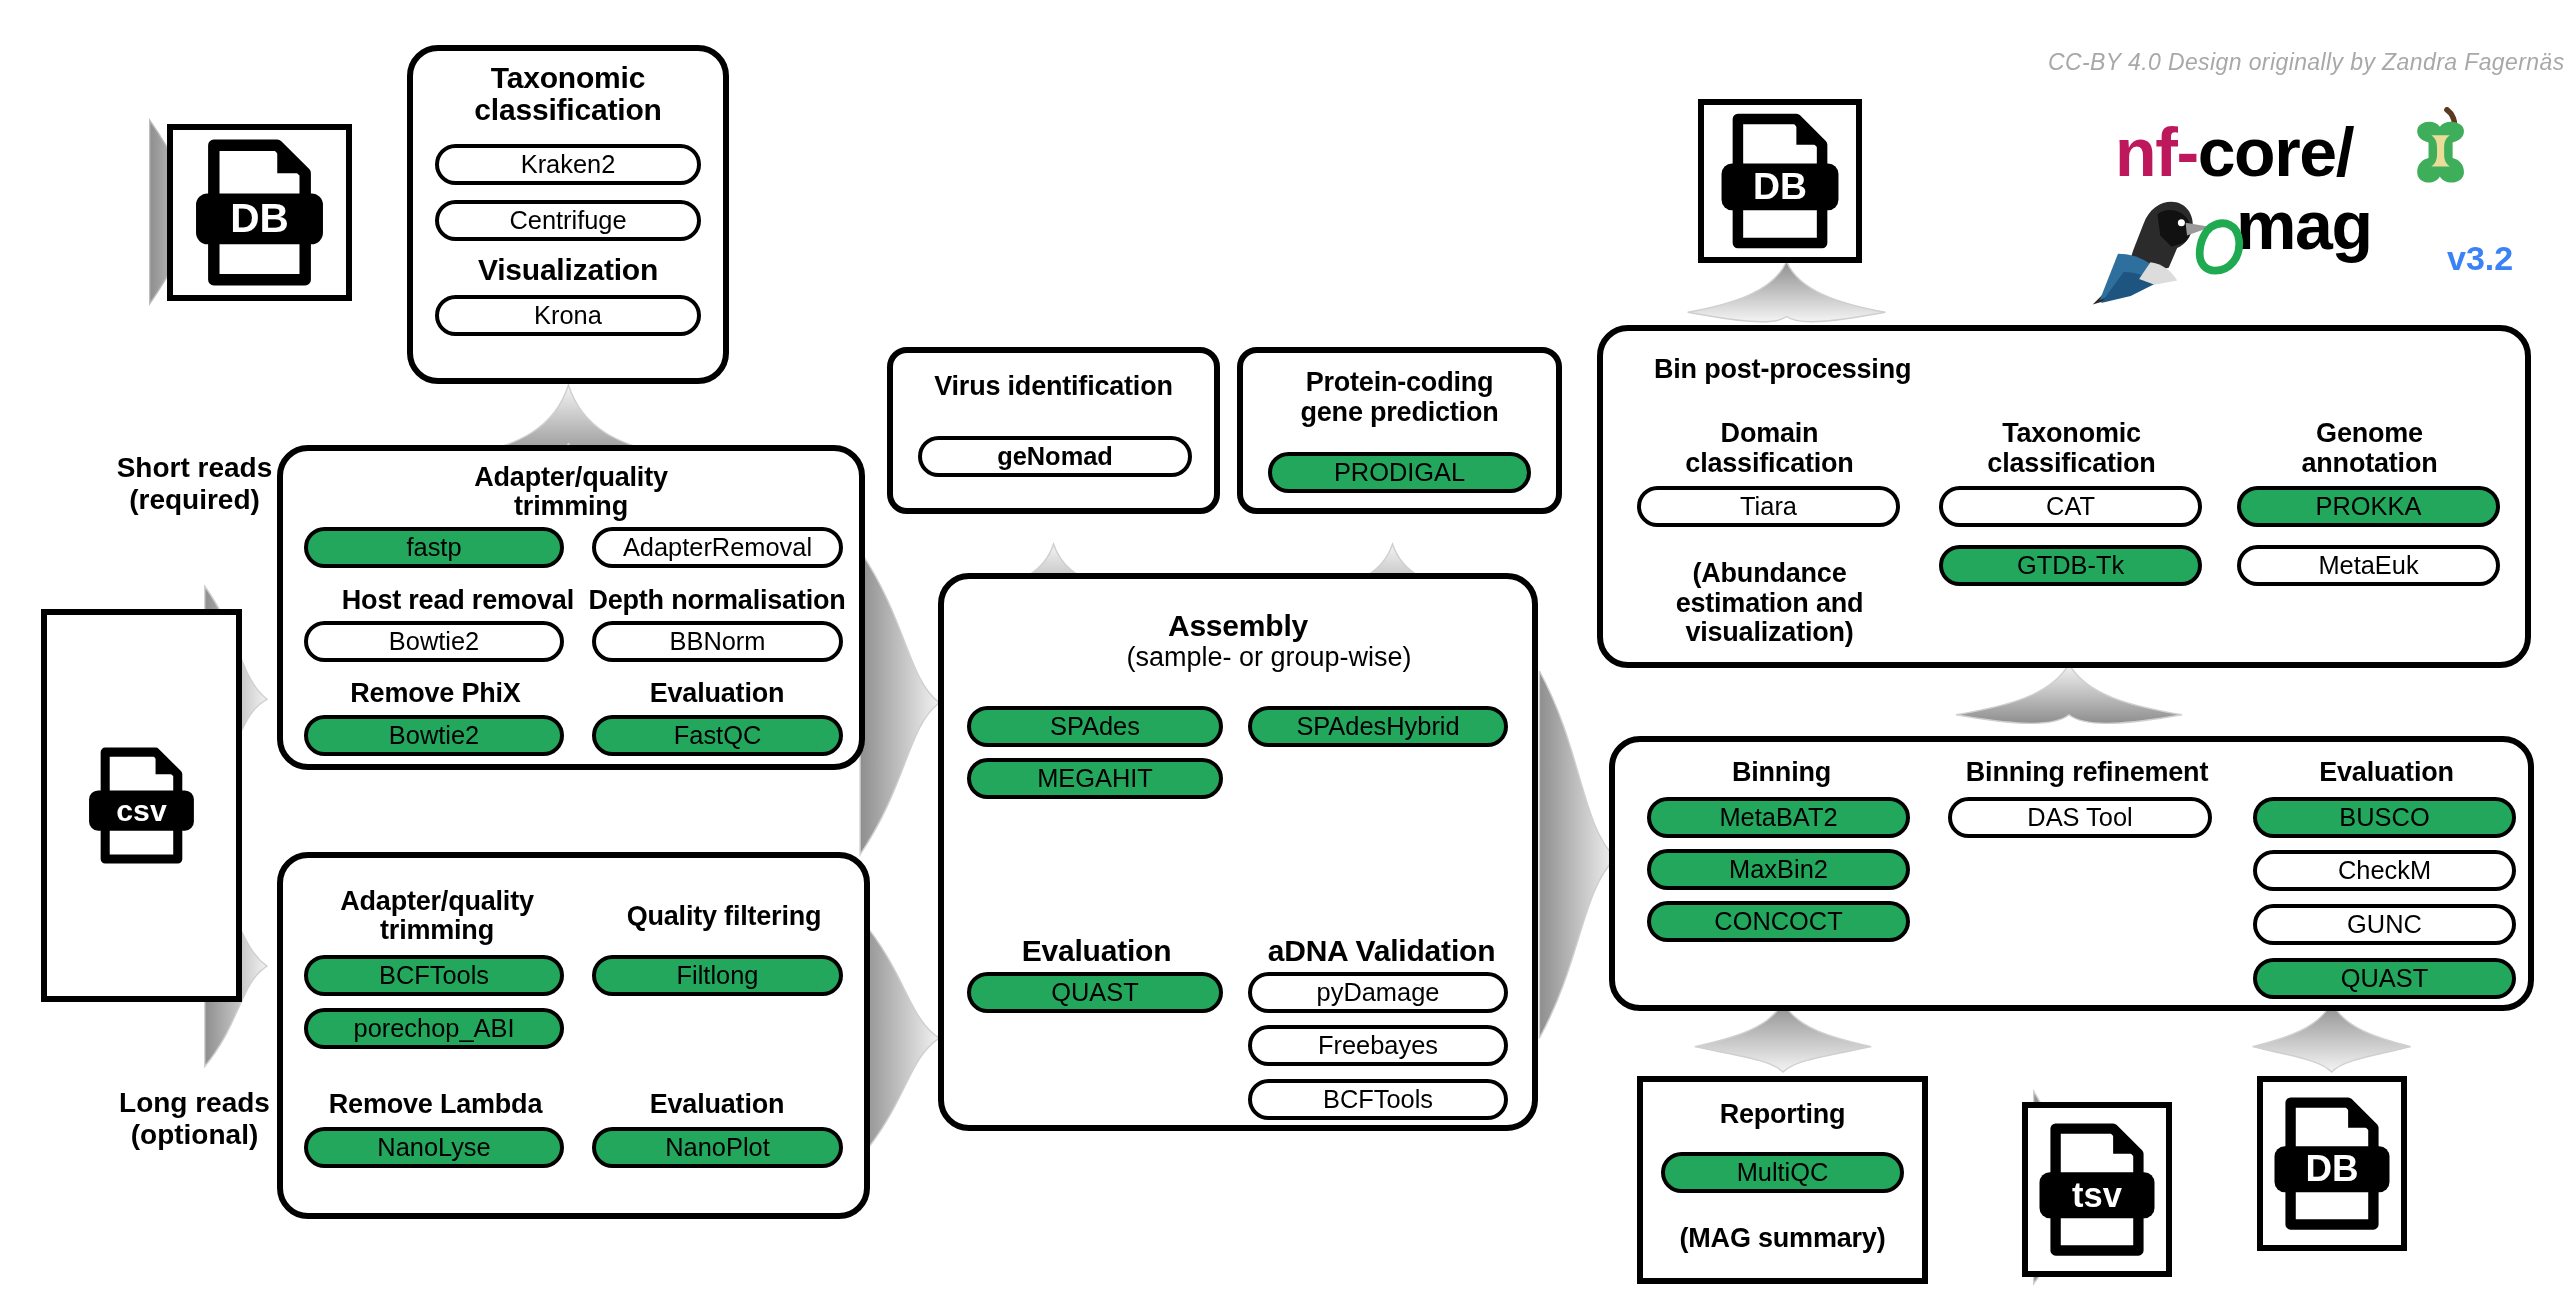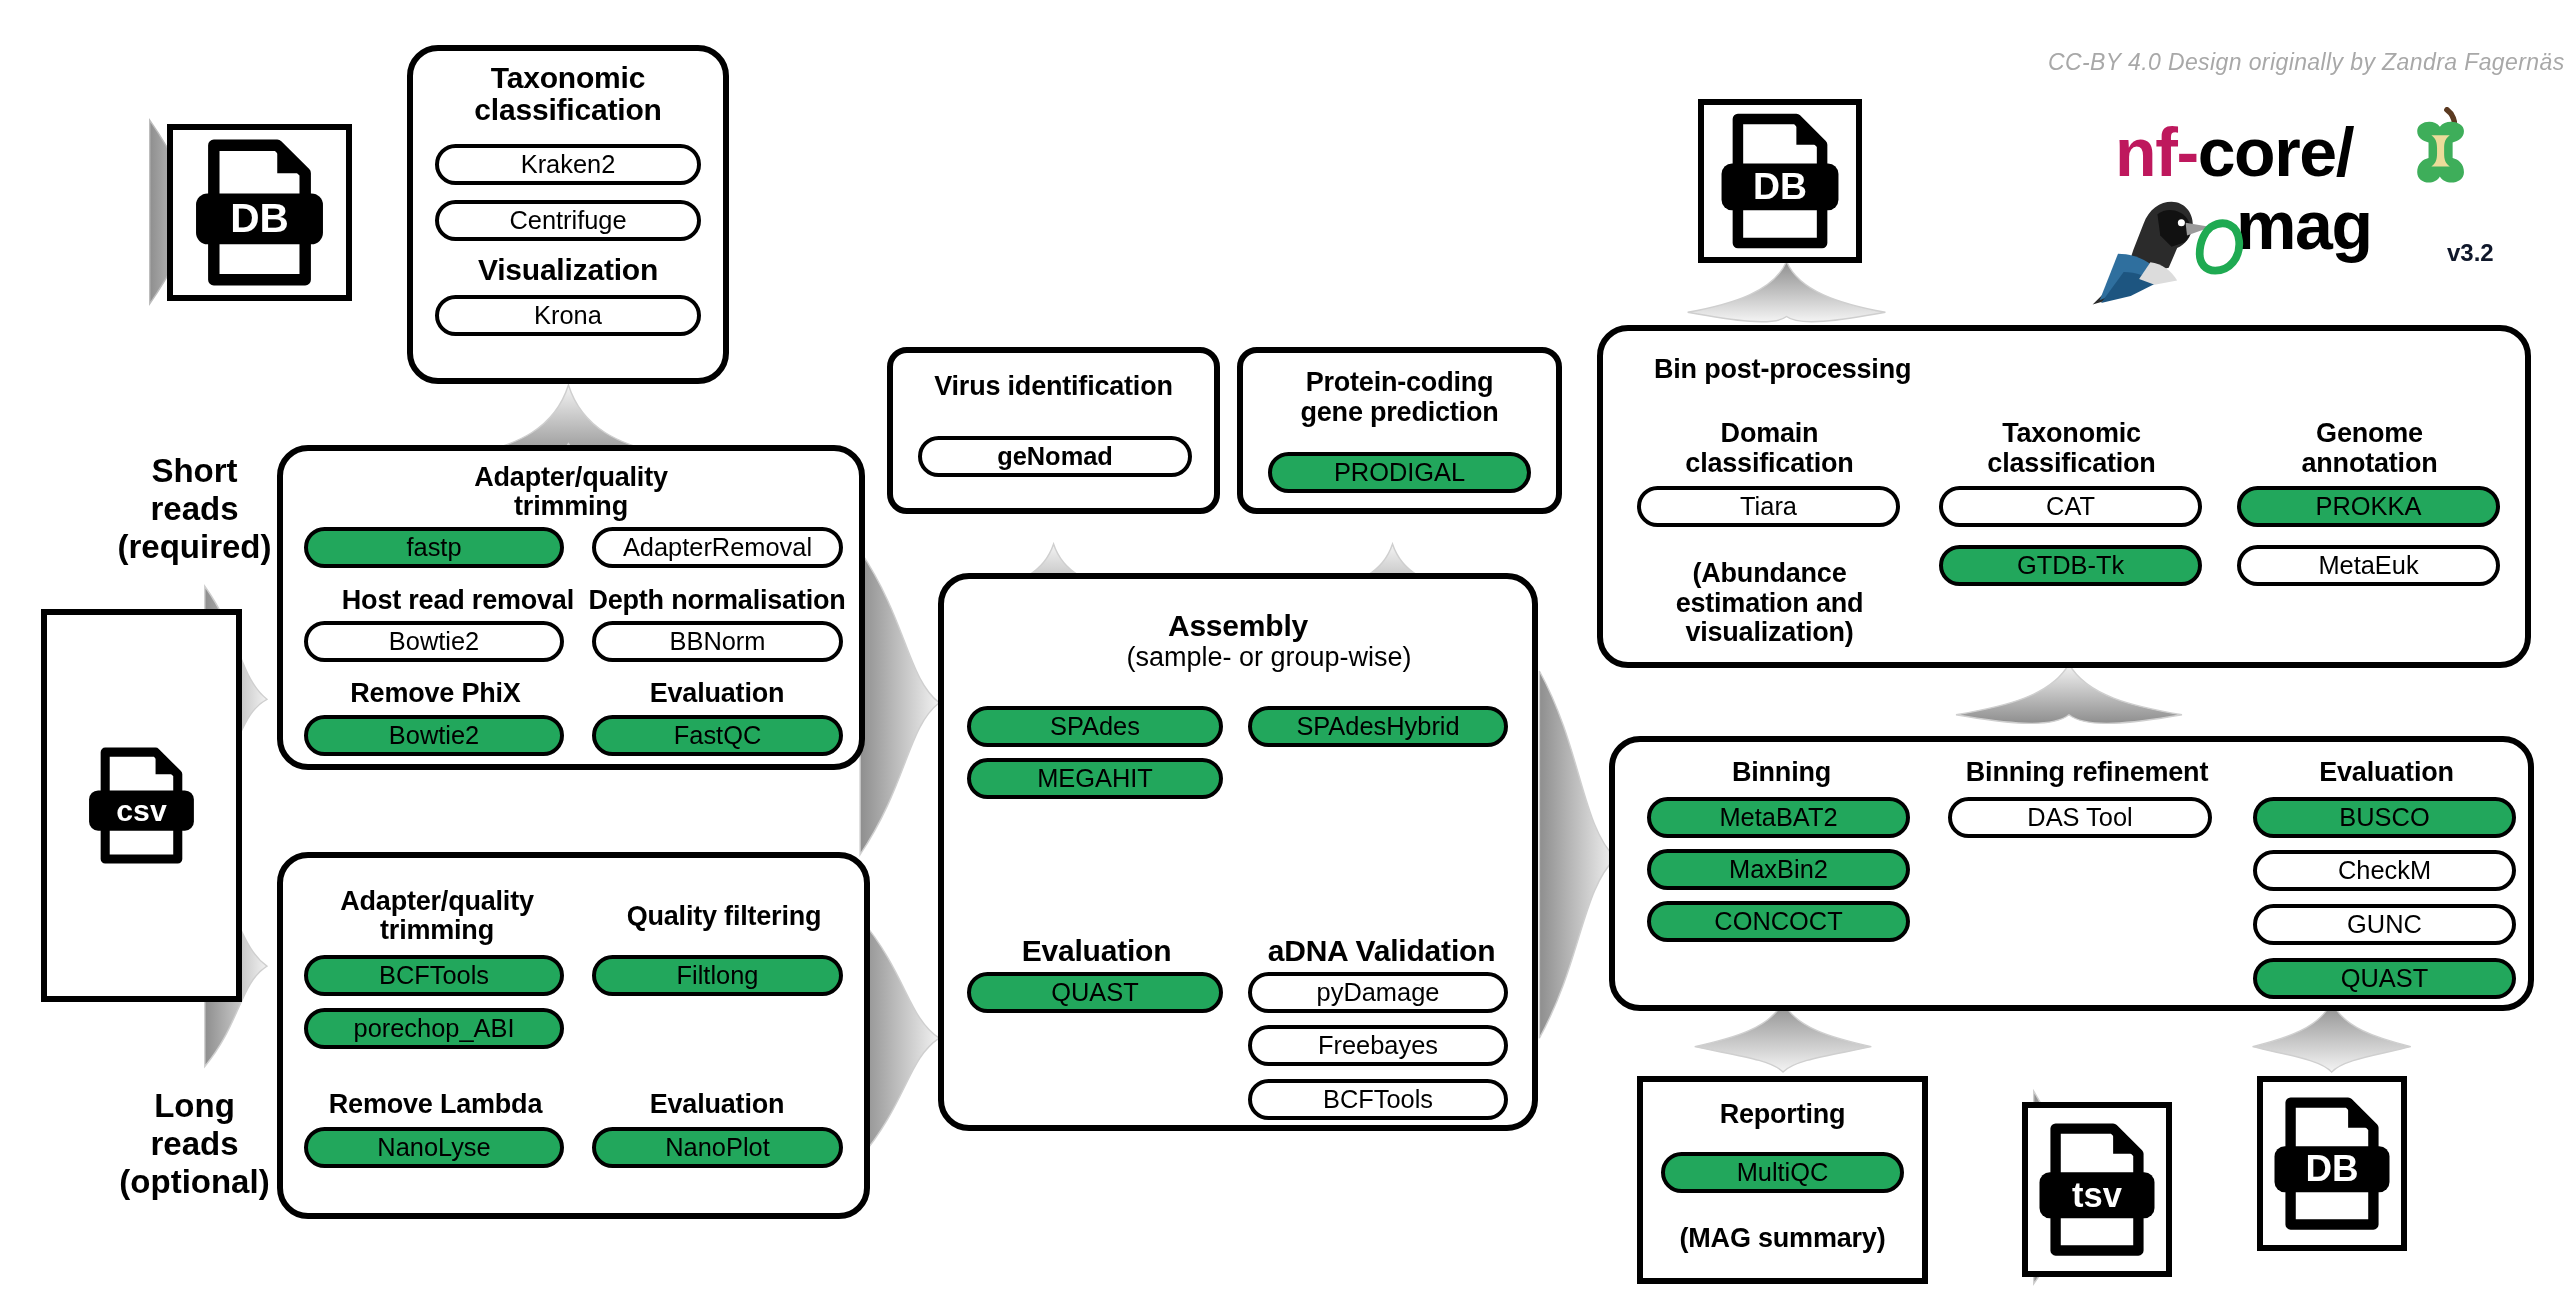--- a/index.html
+++ b/index.html
@@ -20,21 +20,21 @@
   .hd.h2{font-size:27px;}
   .sub{position:absolute;text-align:center;font-size:27px;line-height:1.1;z-index:6;}
 
   
   .pill{position:absolute;border:4.2px solid #000;border-radius:705px;background:#fff;
         display:flex;align-items:center;justify-content:center;
         font-size:25.4px;box-sizing:border-box;z-index:6;white-space:nowrap;}
   .pill.green{background:#22a75c;}
 
   
-  .slabel{position:absolute;font-weight:bold;font-size:33px;text-align:center;line-height:1.15;z-index:6;}
+  .slabel{position:absolute;font-weight:bold;font-size:28px;text-align:center;line-height:1.15;z-index:6;}
 
   
   .fileicon{position:relative;}
 
   
   .arrowsvg{position:absolute;z-index:2;overflow:visible;}
 
   
   .reads{position:absolute;z-index:4;}
   .reads i{position:absolute;background:#808080;display:block;height:9.2px;border-radius:0.7px;}
@@ -43,21 +43,21 @@
   .bincircles{position:absolute;z-index:4;}
 
   
   .credit{position:absolute;font-style:italic;color:#a8a8a8;font-size:23px;
           letter-spacing:0.4px;z-index:8;white-space:nowrap;}
   .logo{position:absolute;z-index:8;}
   .logoline1{position:absolute;font-size:68px;font-weight:bold;letter-spacing:-1.4px;white-space:nowrap;}
   .logoline1 .nf{color:#be185d;}
   .logoline1 .core{color:#000;}
   .logoline2{position:absolute;font-size:68px;font-weight:bold;letter-spacing:-1.4px;white-space:nowrap;color:#000;}
-  .vers{position:absolute;font-size:24px;font-weight:bold;color:#0f172a;}
+  .vers{position:absolute;font-size:34px;font-weight:bold;color:#3b82f6;}
 </style>
 </head>
 <body>
 
 <div class="canvas">
 
   <div class="credit" style="left:2048px;top:49px;">CC-BY 4.0 Design originally by Zandra Fagernäs</div>
 
   <div class="logo" style="left:2115px;top:113px;width:438px;height:184px;">
     <div class="logoline1" style="left:0;top:0;">

